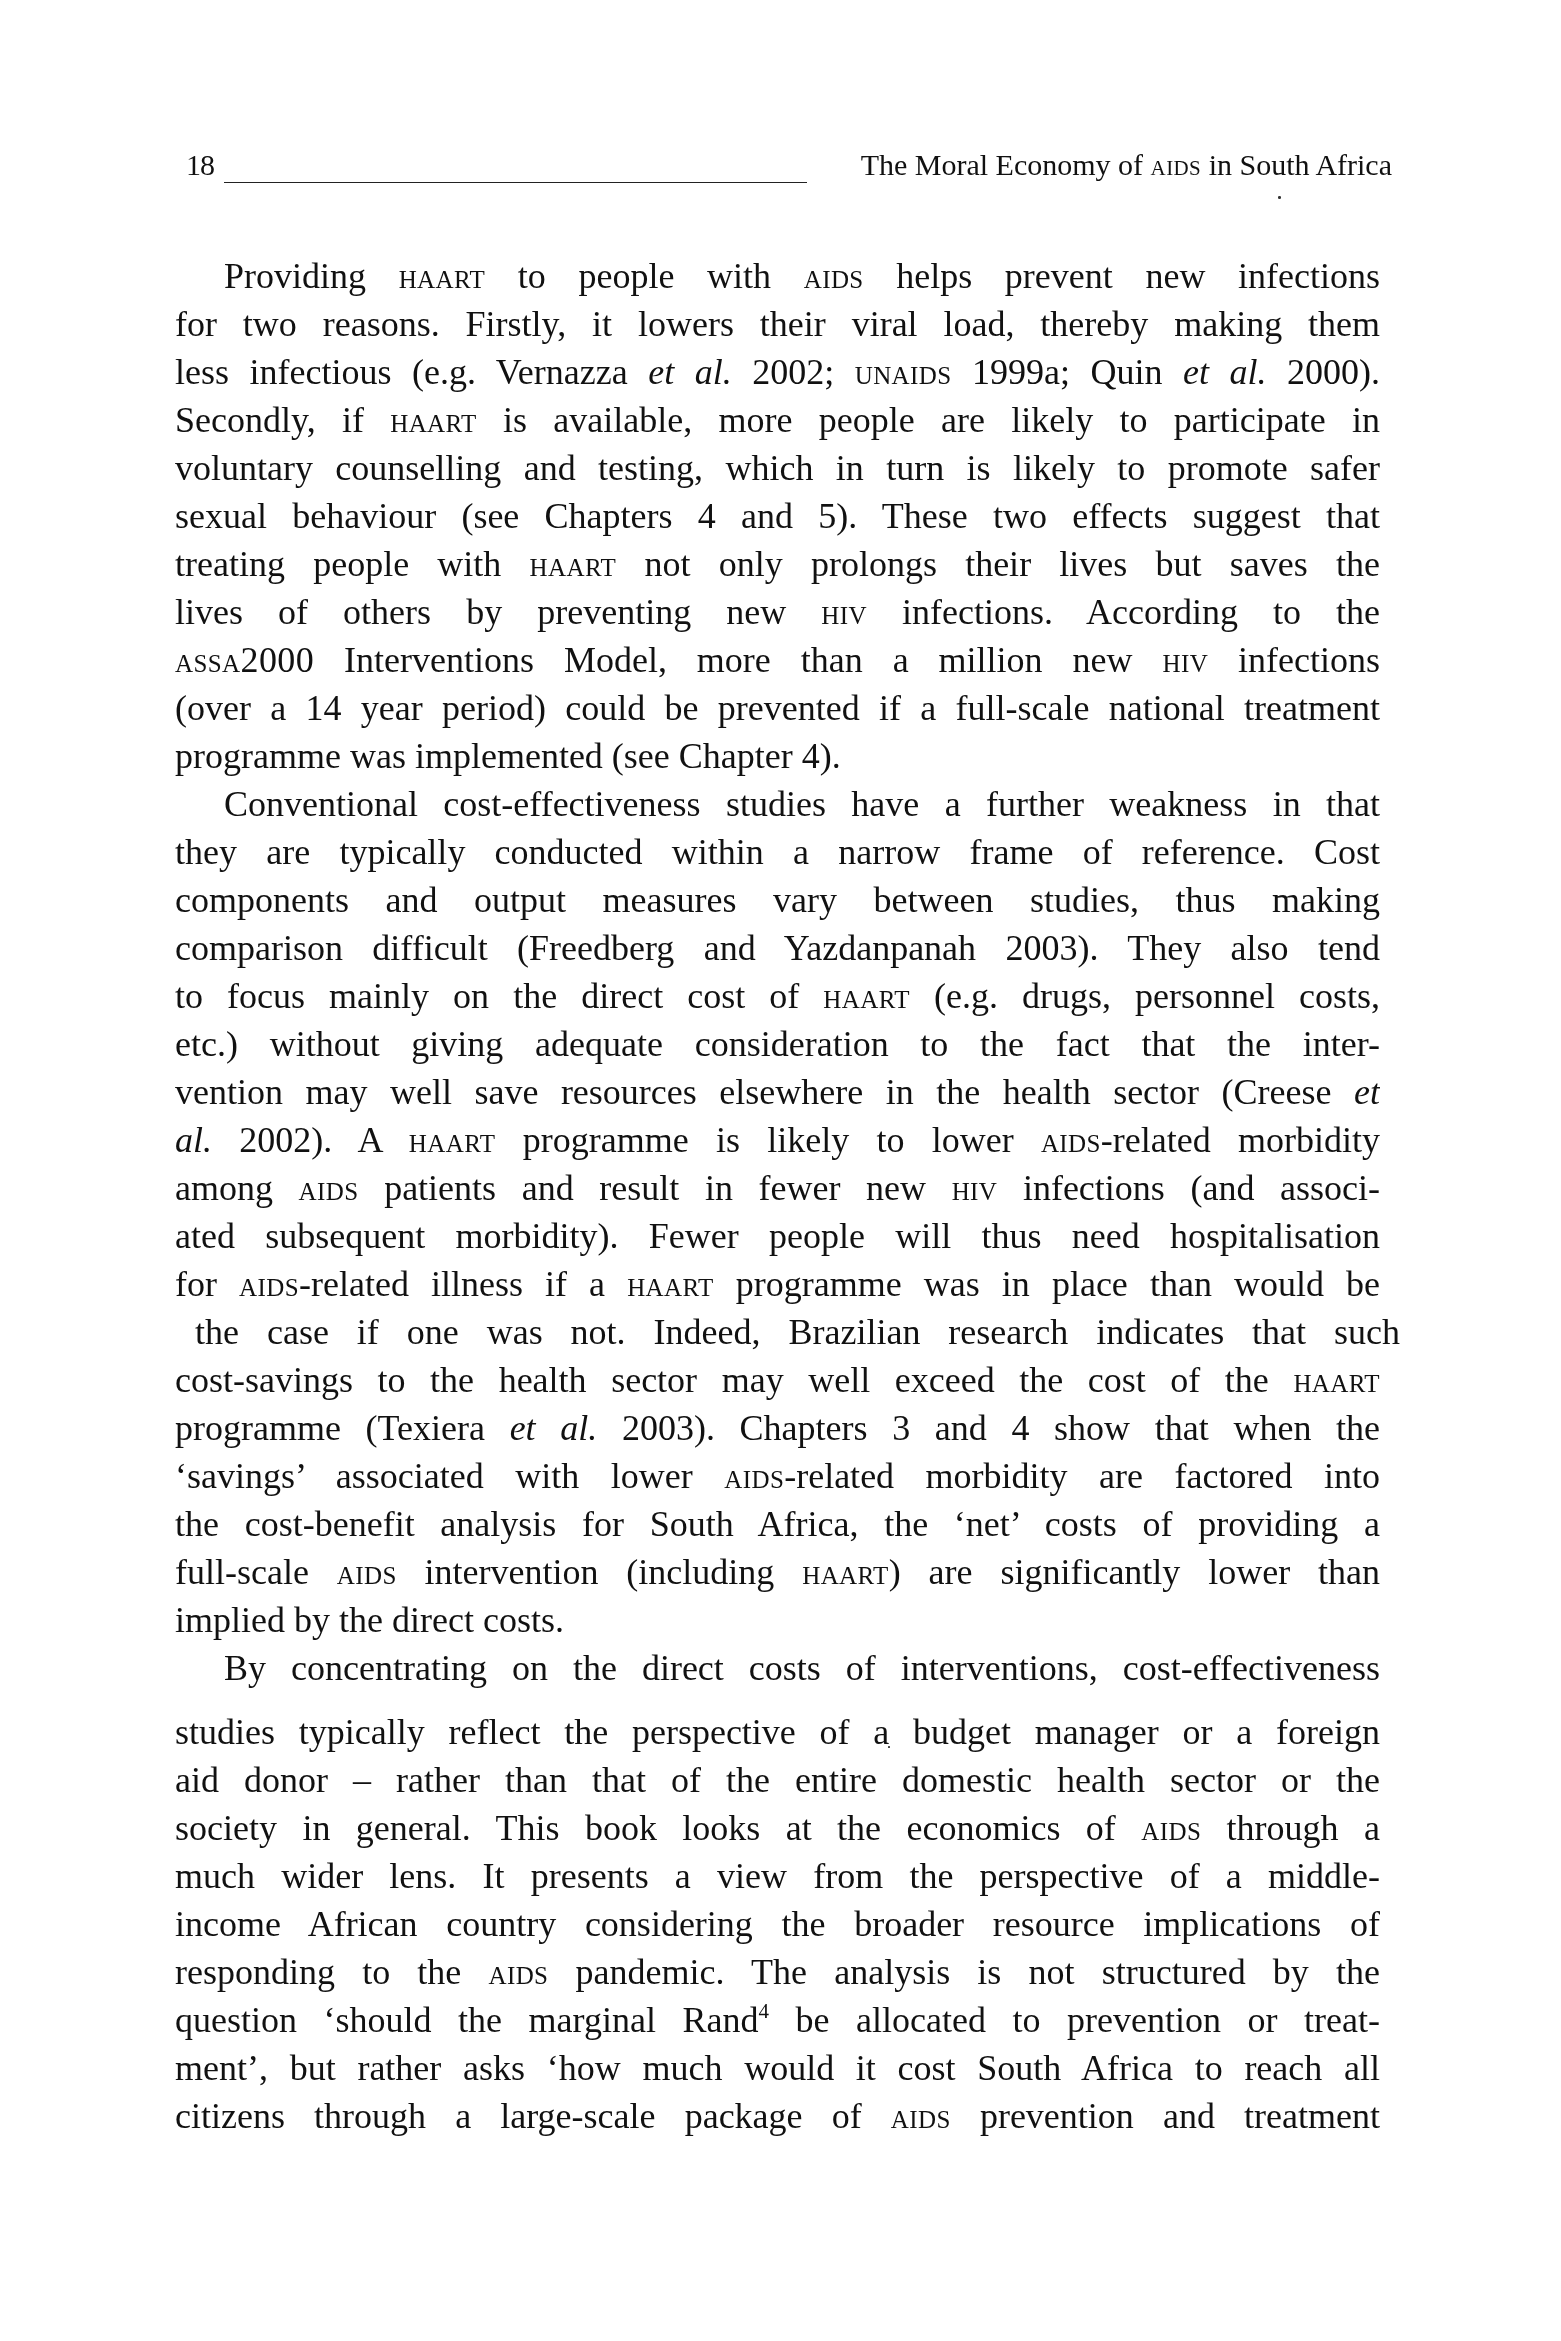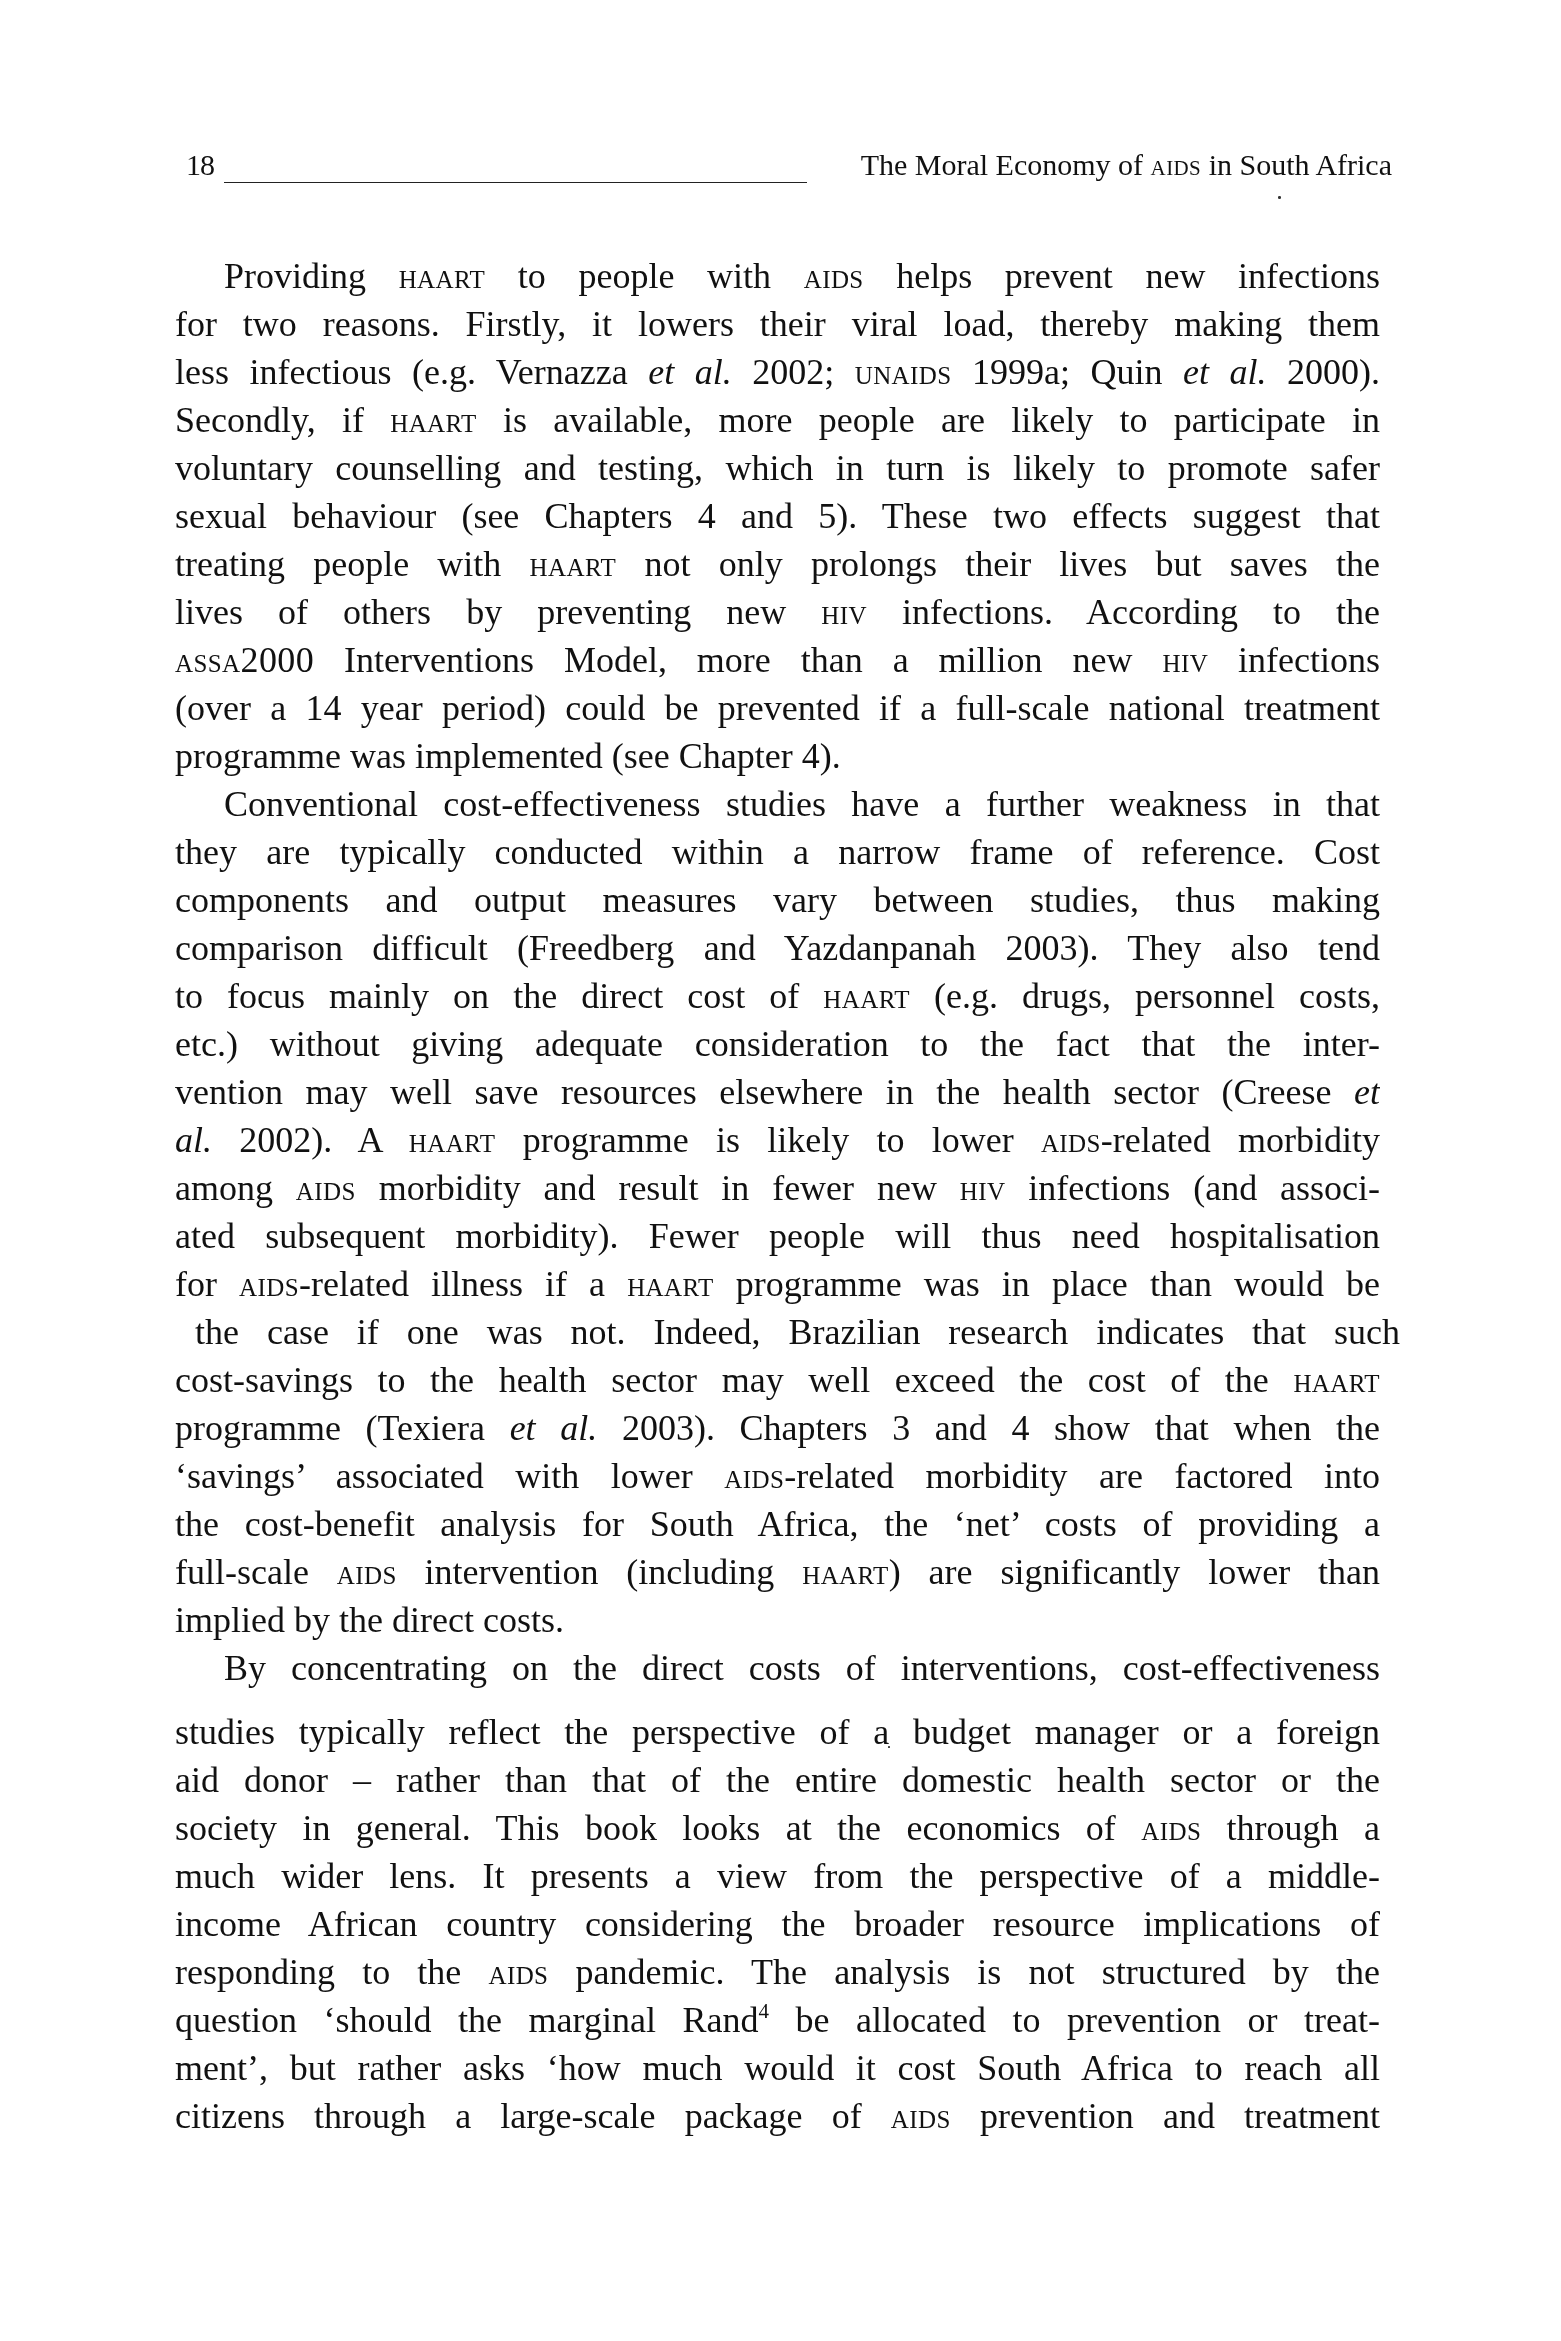--- a/index.html
+++ b/index.html
@@ -121,21 +121,21 @@
       </div>
       <div>
         <span class="line indent" style="white-space: normal; width: 1205px; box-sizing: border-box; overflow: hidden;"><span>Conventional cost-effectiveness studies have a further weakness in that</span></span>
         <span class="line" style="white-space: normal; width: 1205px; box-sizing: border-box; overflow: hidden;"><span>they are typically conducted within a narrow frame of reference. Cost</span></span>
         <span class="line" style="white-space: normal; width: 1205px; box-sizing: border-box; overflow: hidden;"><span>components and output measures vary between studies, thus making</span></span>
         <span class="line" style="white-space: normal; width: 1205px; box-sizing: border-box; overflow: hidden;"><span>comparison difficult (Freedberg and Yazdanpanah 2003). They also tend</span></span>
         <span class="line" style="white-space: normal; width: 1205px; box-sizing: border-box; overflow: hidden;"><span>to focus mainly on the direct cost of </span><span class="sc">HAART</span><span> (e.g. drugs, personnel costs,</span></span>
         <span class="line" style="white-space: normal; width: 1205px; box-sizing: border-box; overflow: hidden;"><span>etc.) without giving adequate consideration to the fact that the inter-</span></span>
         <span class="line" style="white-space: normal; width: 1205px; box-sizing: border-box; overflow: hidden;"><span>vention may well save resources elsewhere in the health sector (Creese </span><em>et</em></span>
         <span class="line" style="white-space: normal; width: 1205px; box-sizing: border-box; overflow: hidden;"><em>al.</em><span> 2002). A </span><span class="sc">HAART</span><span> programme is likely to lower </span><span class="sc">AIDS</span><span>-related morbidity</span></span>
-        <span class="line" style="white-space: normal; width: 1205px; box-sizing: border-box; overflow: hidden;"><span>among </span><span class="sc">AIDS</span><span> morbidity and result in fewer new </span><span class="sc">HIV</span><span> infections (and associ-</span></span>
+        <span class="line" style="white-space: normal; width: 1205px; box-sizing: border-box; overflow: hidden;"><span>among </span><span class="sc">AIDS</span><span> patients and result in fewer new </span><span class="sc">HIV</span><span> infections (and associ-</span></span>
         <span class="line" style="white-space: normal; width: 1205px; box-sizing: border-box; overflow: hidden;"><span>ated subsequent morbidity). Fewer people will thus need hospitalisation</span></span>
         <span class="line" style="white-space: normal; width: 1205px; box-sizing: border-box; overflow: hidden;"><span>for </span><span class="sc">AIDS</span><span>-related illness if a </span><span class="sc">HAART</span><span> programme was in place than would be</span></span>
         <span class="line" style="white-space: normal; width: 1205px; box-sizing: border-box; overflow: hidden; margin-left: 20px;"><span>the case if one was not. Indeed, Brazilian research indicates that such</span></span>
         <span class="line" style="white-space: normal; width: 1205px; box-sizing: border-box; overflow: hidden;"><span>cost-savings to the health sector may well exceed the cost of the </span><span class="sc">HAART</span></span>
         <span class="line" style="white-space: normal; width: 1205px; box-sizing: border-box; overflow: hidden;"><span>programme (Texiera </span><em>et al.</em><span> 2003). Chapters 3 and 4 show that when the</span></span>
         <span class="line" style="white-space: normal; width: 1205px; box-sizing: border-box; overflow: hidden;"><span>‘savings’ associated with lower </span><span class="sc">AIDS</span><span>-related morbidity are factored into</span></span>
         <span class="line" style="white-space: normal; width: 1205px; box-sizing: border-box; overflow: hidden;"><span>the cost-benefit analysis for South Africa, the ‘net’ costs of providing a</span></span>
         <span class="line" style="white-space: normal; width: 1205px; box-sizing: border-box; overflow: hidden;"><span>full-scale </span><span class="sc">AIDS</span><span> intervention (including </span><span class="sc">HAART</span><span>) are significantly lower than</span></span>
         <span class="line last" style="white-space: normal; width: 1205px; box-sizing: border-box; overflow: hidden;"><span>implied by the direct costs.</span></span>
       </div>

